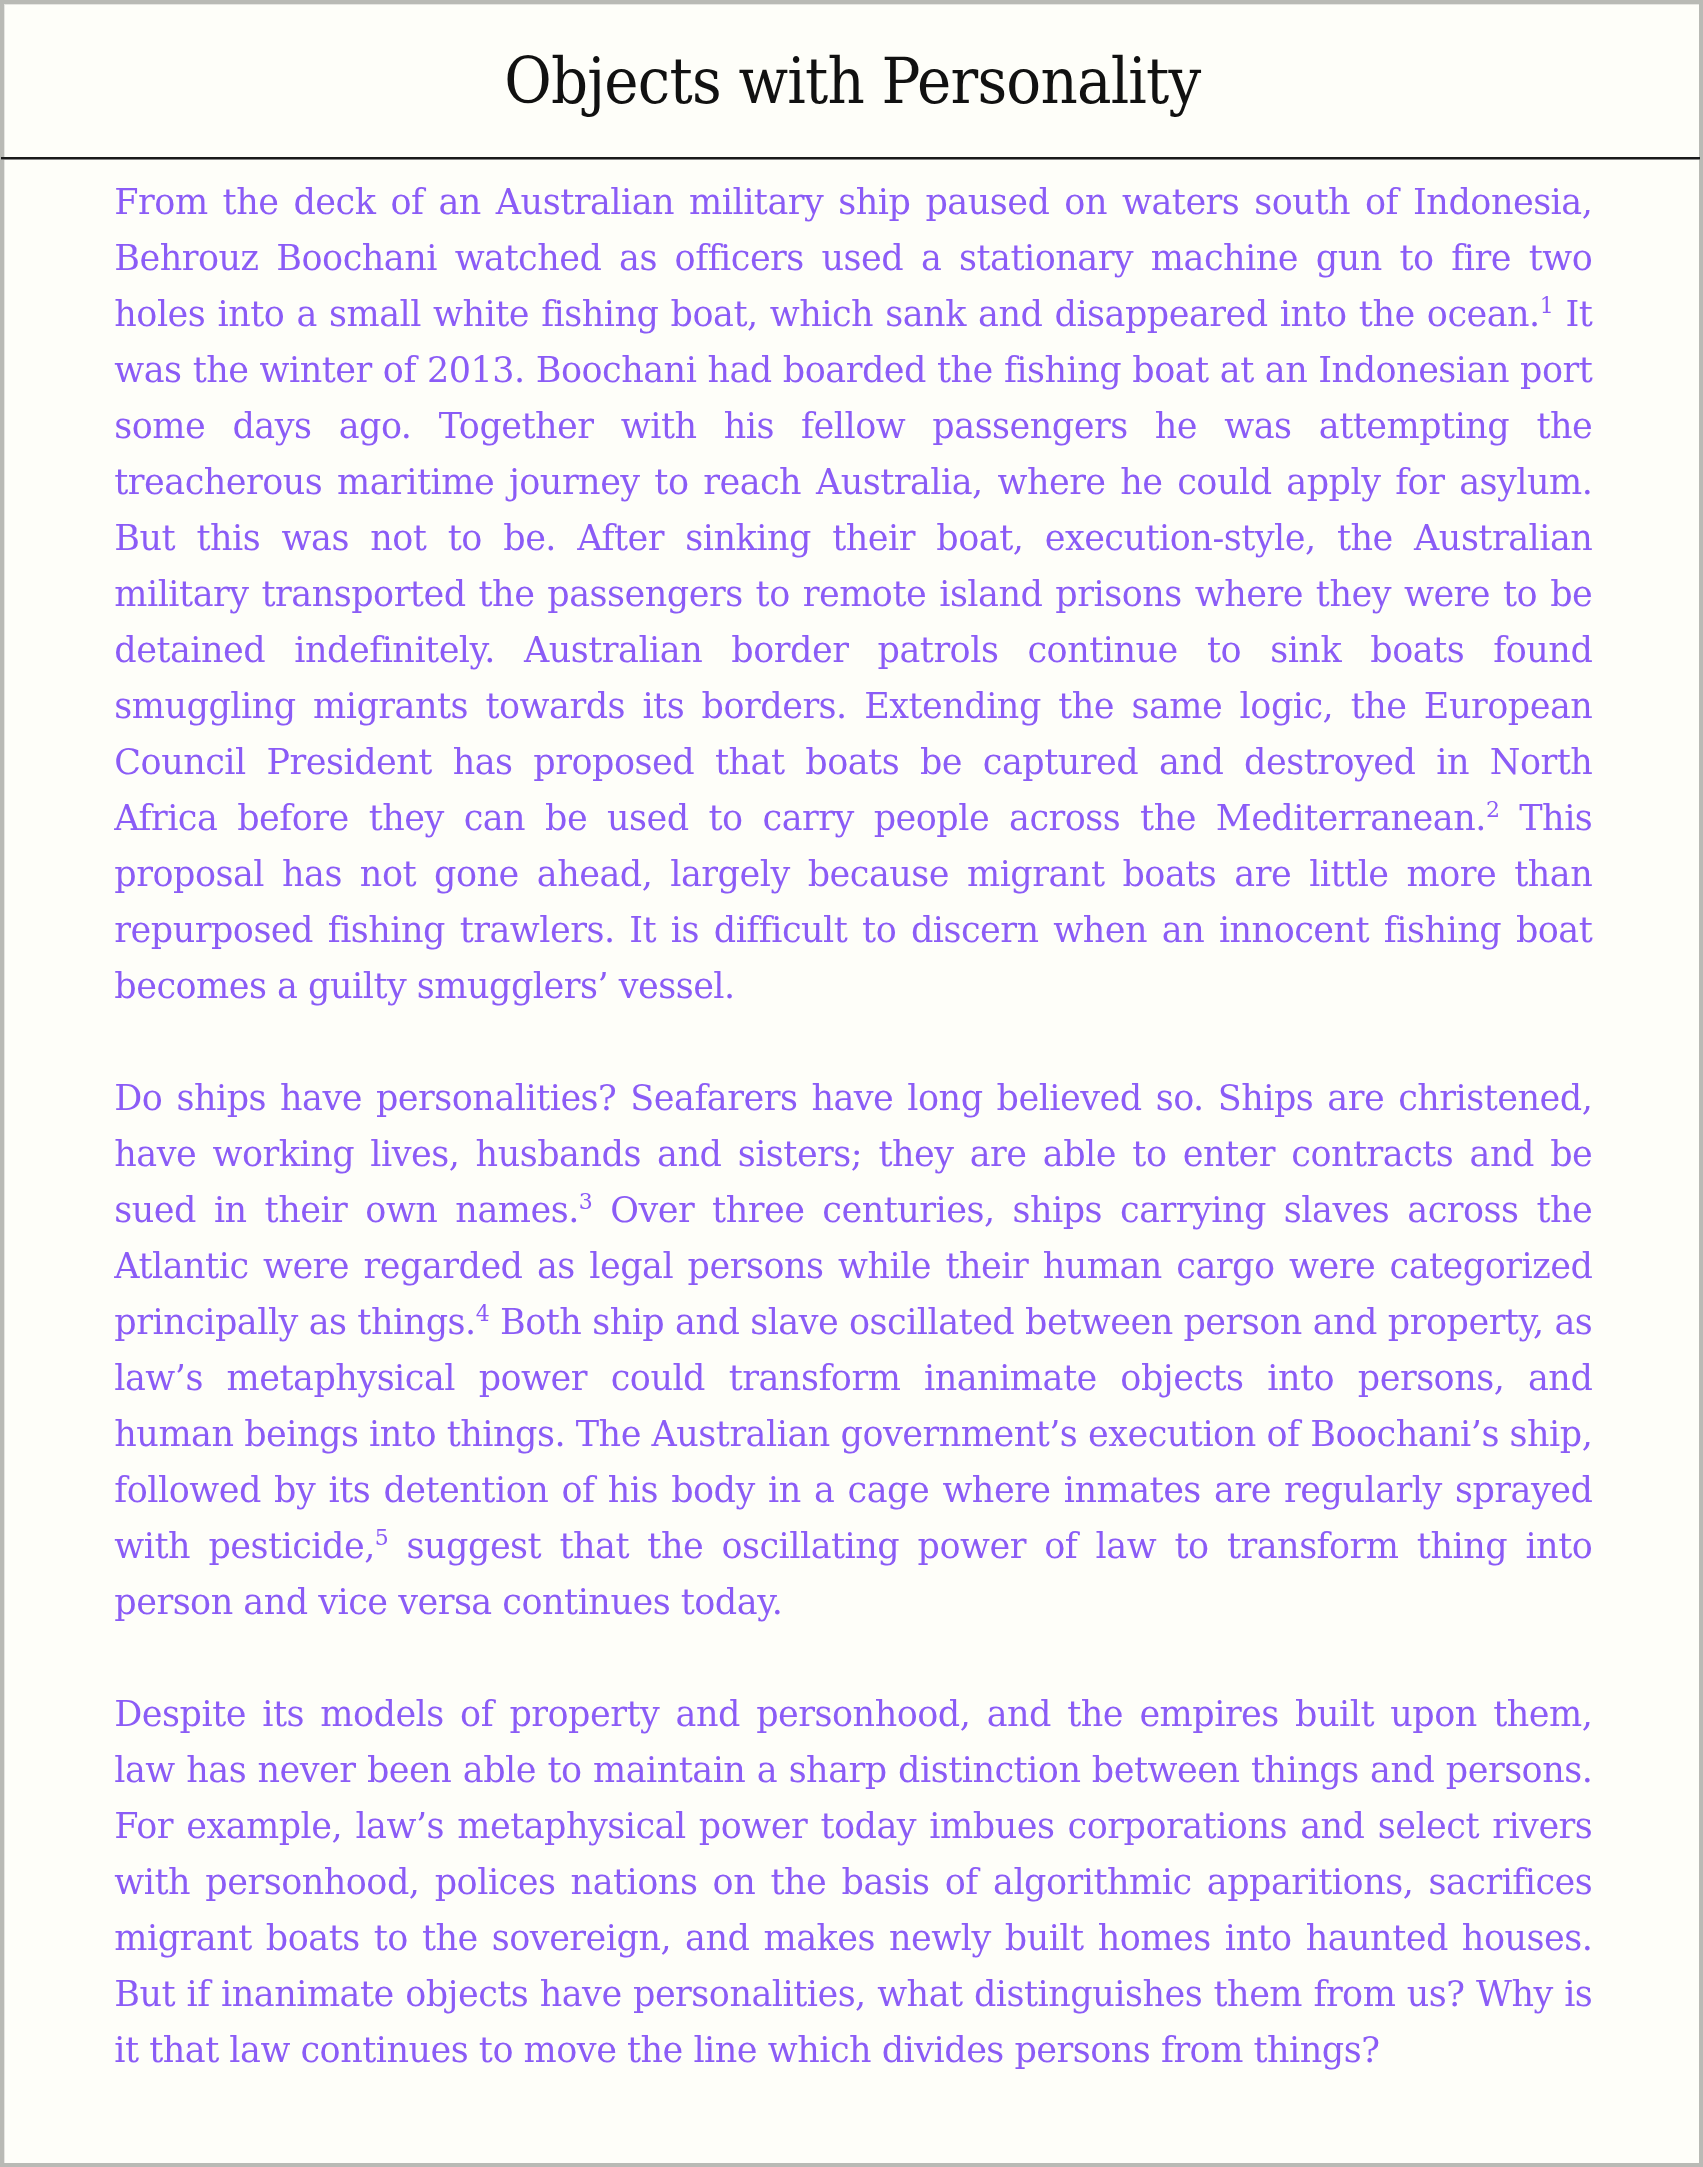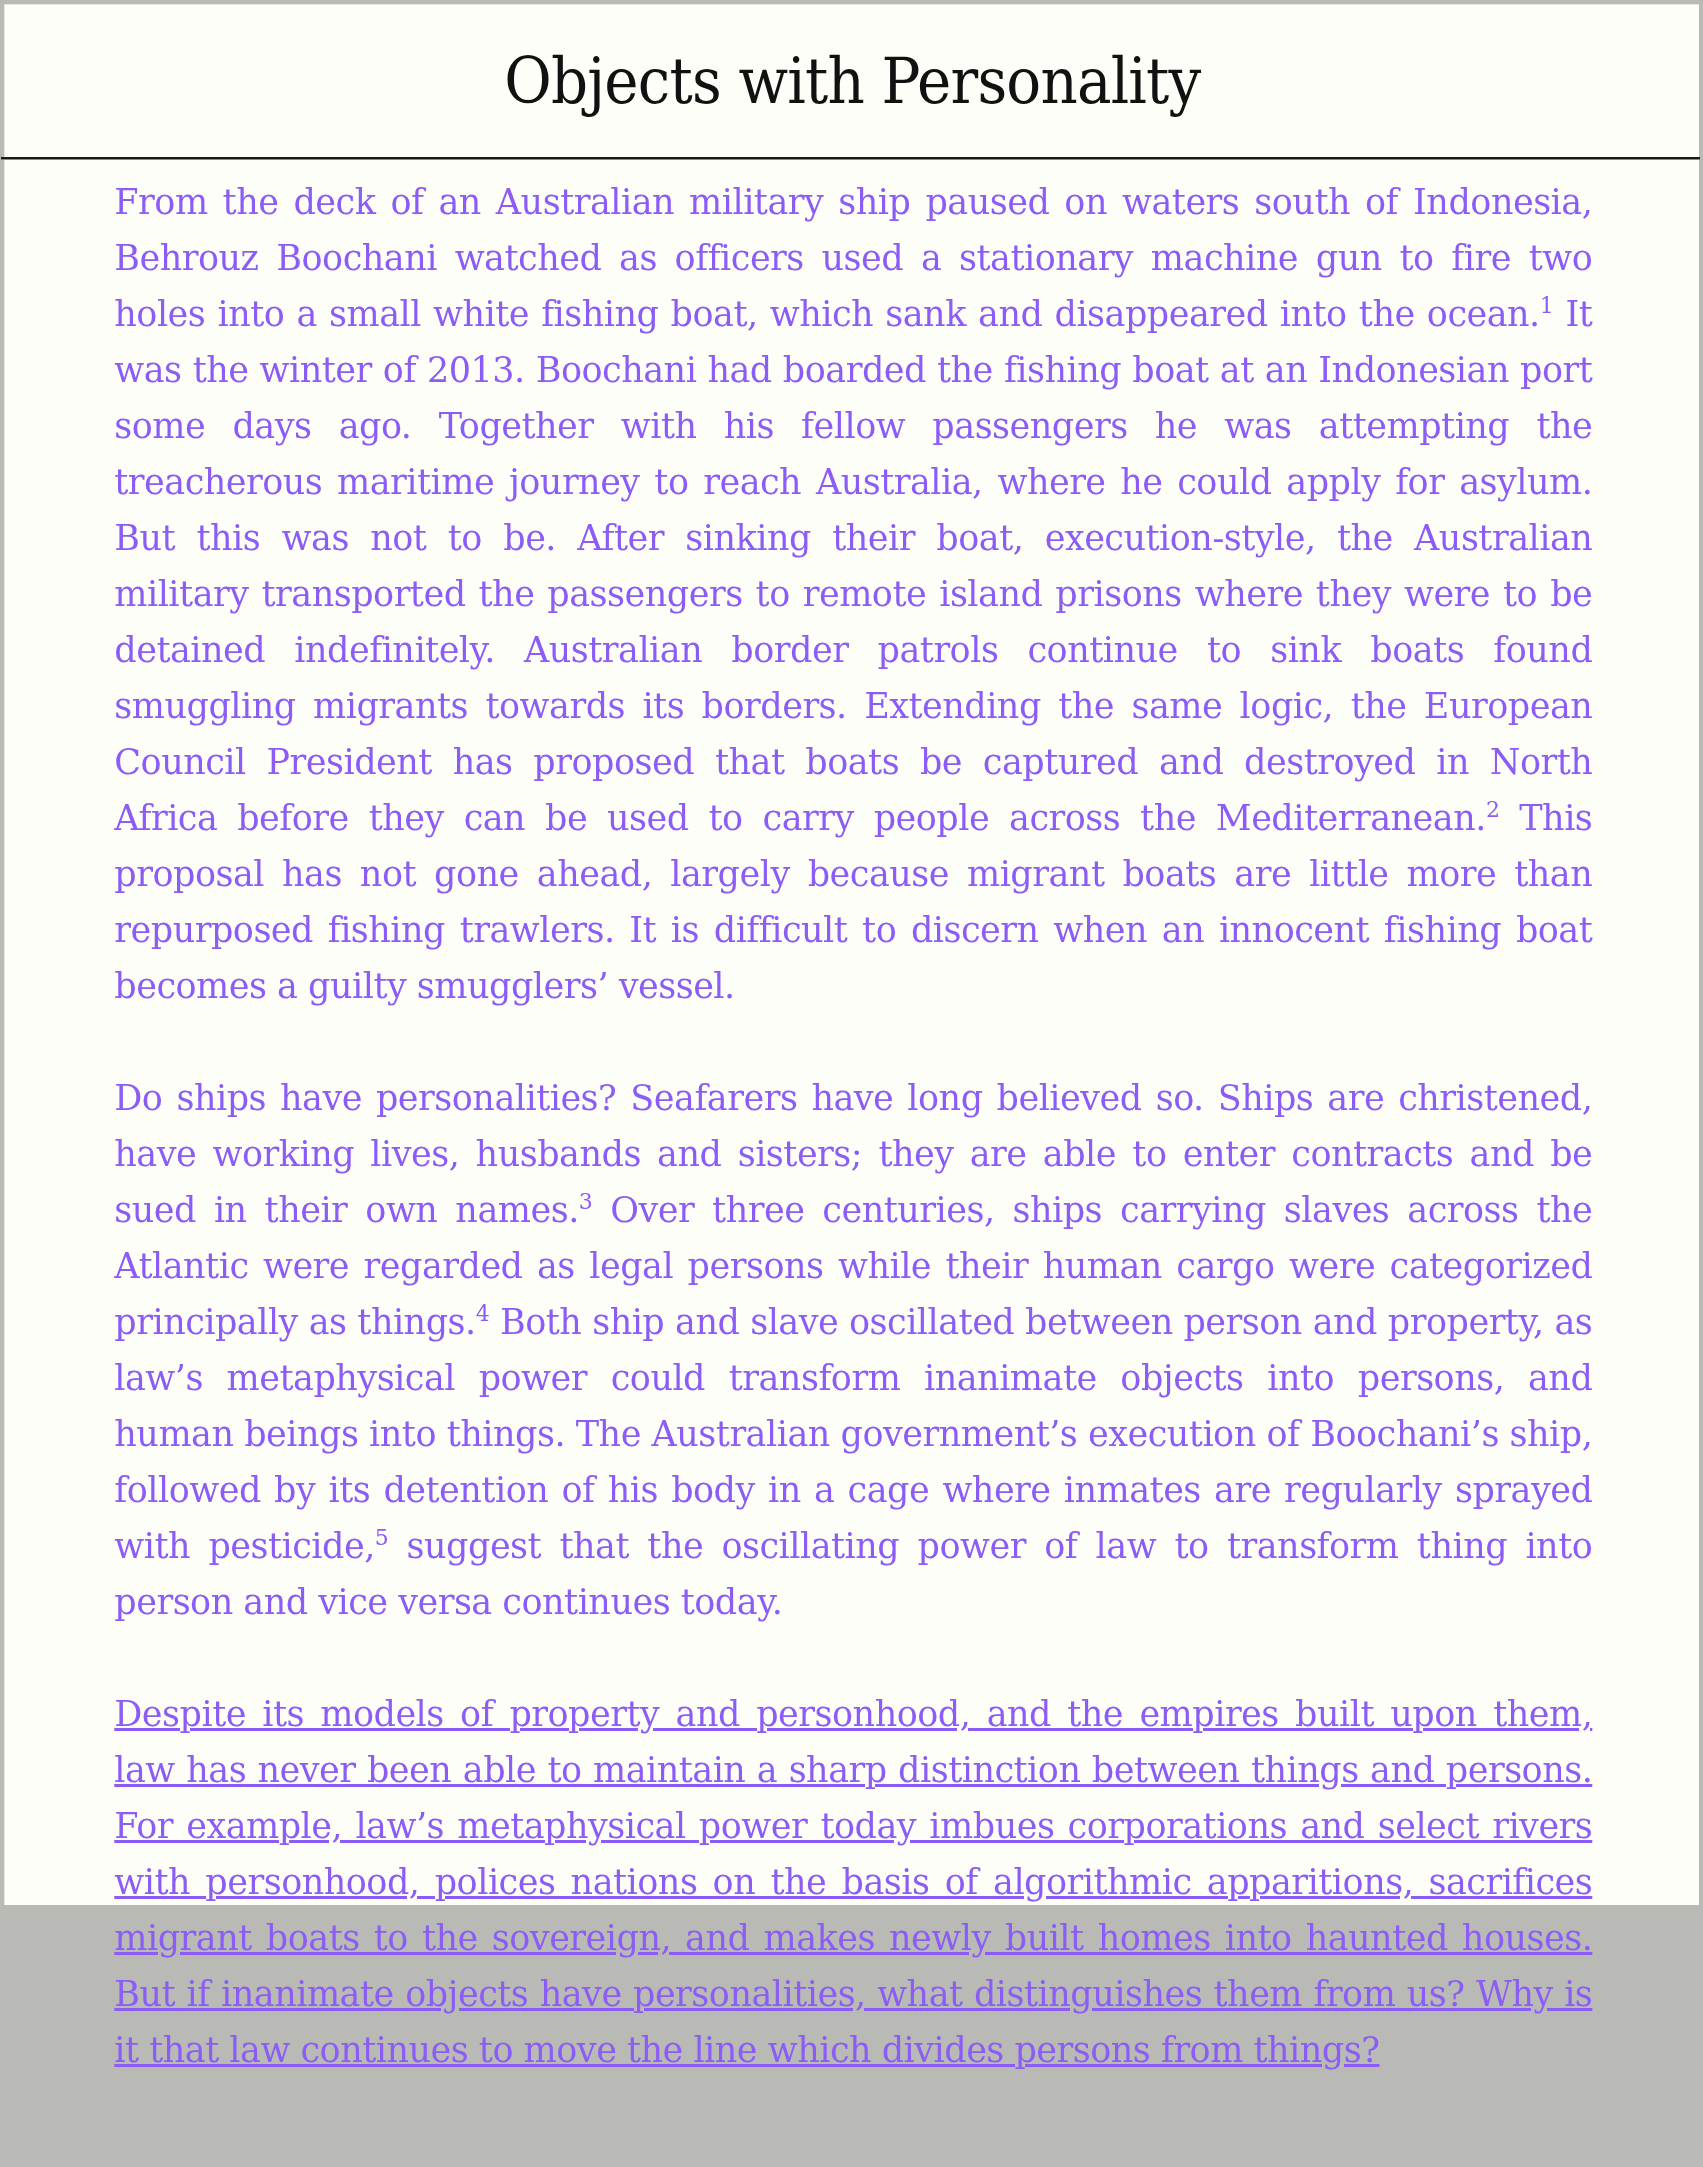--- a/index.html
+++ b/index.html
@@ -11,21 +11,21 @@
       height: 2168px;
       background: #b9bab5;
       position: relative;
       overflow: hidden;
     }
     .page {
       position: absolute;
       left: 4.3px;
       top: 4.3px;
       width: 1695px;
-      height: 1901px;
+      height: 2159px;
       background: #fefef9;
       box-sizing: border-box;
       border-left: 0.9px solid #e6e6e2;
       border-top: 0.9px solid #e6e6e2;
       padding-left: 8px;
     }
     .header {
       position: absolute;
       left: 0;
       top: 0;
@@ -65,21 +65,20 @@
       text-align: justify;
       letter-spacing: -0.5px;
       word-spacing: 0px;
     }
     .body-text p {
       margin: 0 0 56px 0;
       text-align: justify;
     }
     .body-text p:last-child {
       margin-bottom: 0;
-      text-decoration: underline;
     }
     sup {
       font-size: 22px;
       line-height: 0;
       vertical-align: 12.8px;
     }
   </style>
 </head>
 <body>
 

